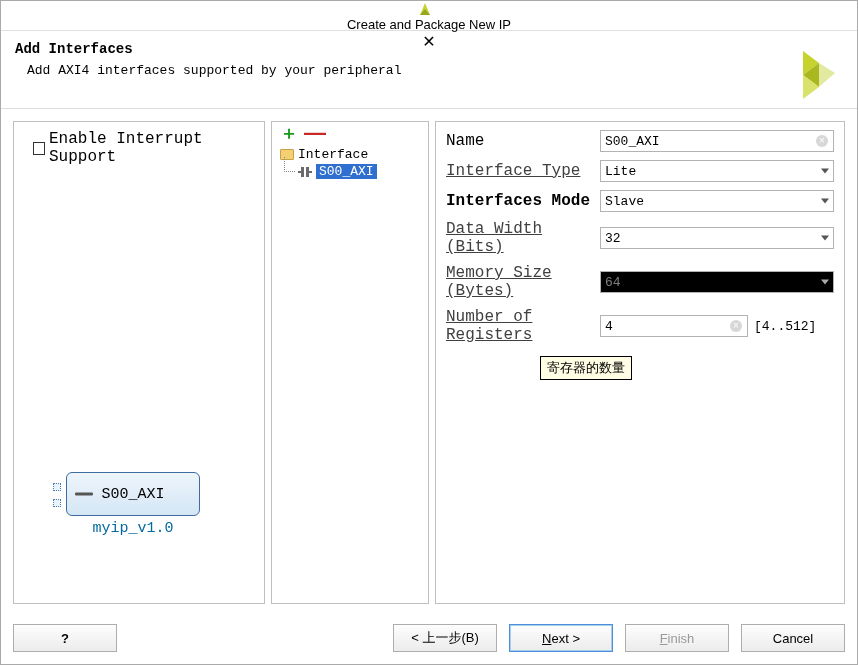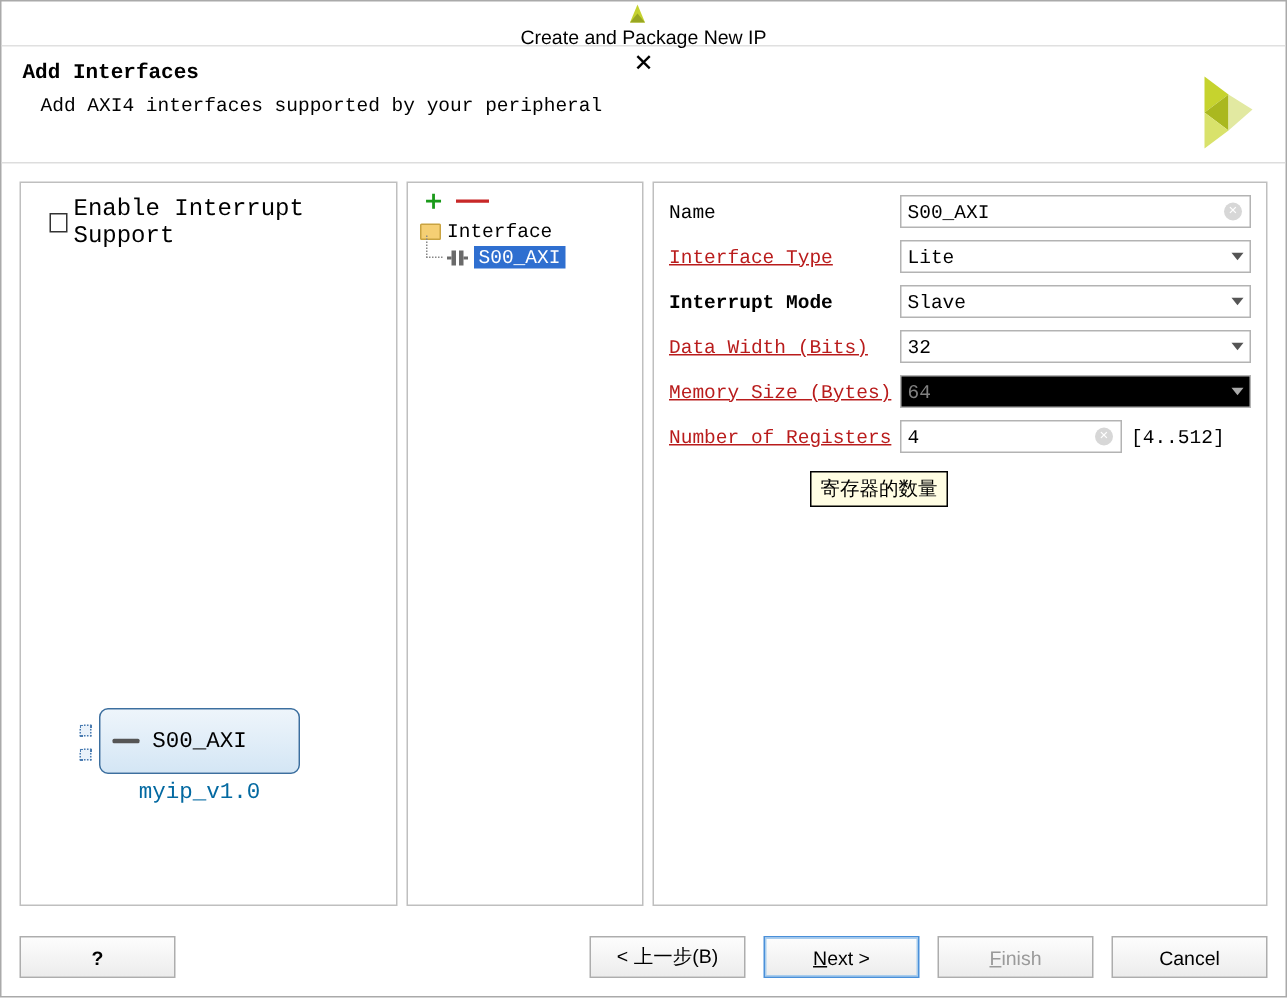--- a/index.html
+++ b/index.html
@@ -129,23 +129,23 @@
   .tree .child-icon {
     width:14px; height:12px; display:inline-block; position:relative;
   }
   .tree .child-icon svg { width:14px; height:12px; }
   .tree .sel { background:#2f6fd0; color:#fff; padding:0 3px; }
 
   
   .form-row { display:flex; align-items:center; margin-bottom:8px; }
   .form-row .lbl {
     width: 154px;
-    font-family:"Courier New", monospace; font-size:13px;
-  }
-  .form-row .lnk { color:#b91c1c; text-decoration: underline; }
+    font-family:"Courier New", monospace; font-size:16px;
+  }
+  .form-row .lnk { color:#404040; text-decoration: underline; }
   .fld, .sel-fld {
     flex:1;
     height:22px;
     border:1px solid #b3b3b3;
     background:#fff;
     font-family:"Courier New", monospace; font-size:13px;
     padding: 1px 22px 1px 4px;
     position:relative;
     display:flex; align-items:center;
   }
@@ -272,21 +272,21 @@
 
     <div class="form-row">
       <div class="lbl lnk">Interface Type</div>
       <div class="sel-fld">
         <span>Lite</span>
         <span class="sel-caret"></span>
       </div>
     </div>
 
     <div class="form-row">
-      <div class="lbl" style="font-weight:bold;">Interrupt Mode</div>
+      <div class="lbl" style="font-weight:bold;">Interfaces Mode</div>
       <div class="sel-fld">
         <span>Slave</span>
         <span class="sel-caret"></span>
       </div>
     </div>
 
     <div class="form-row">
       <div class="lbl lnk">Data Width (Bits)</div>
       <div class="sel-fld">
         <span>32</span>

